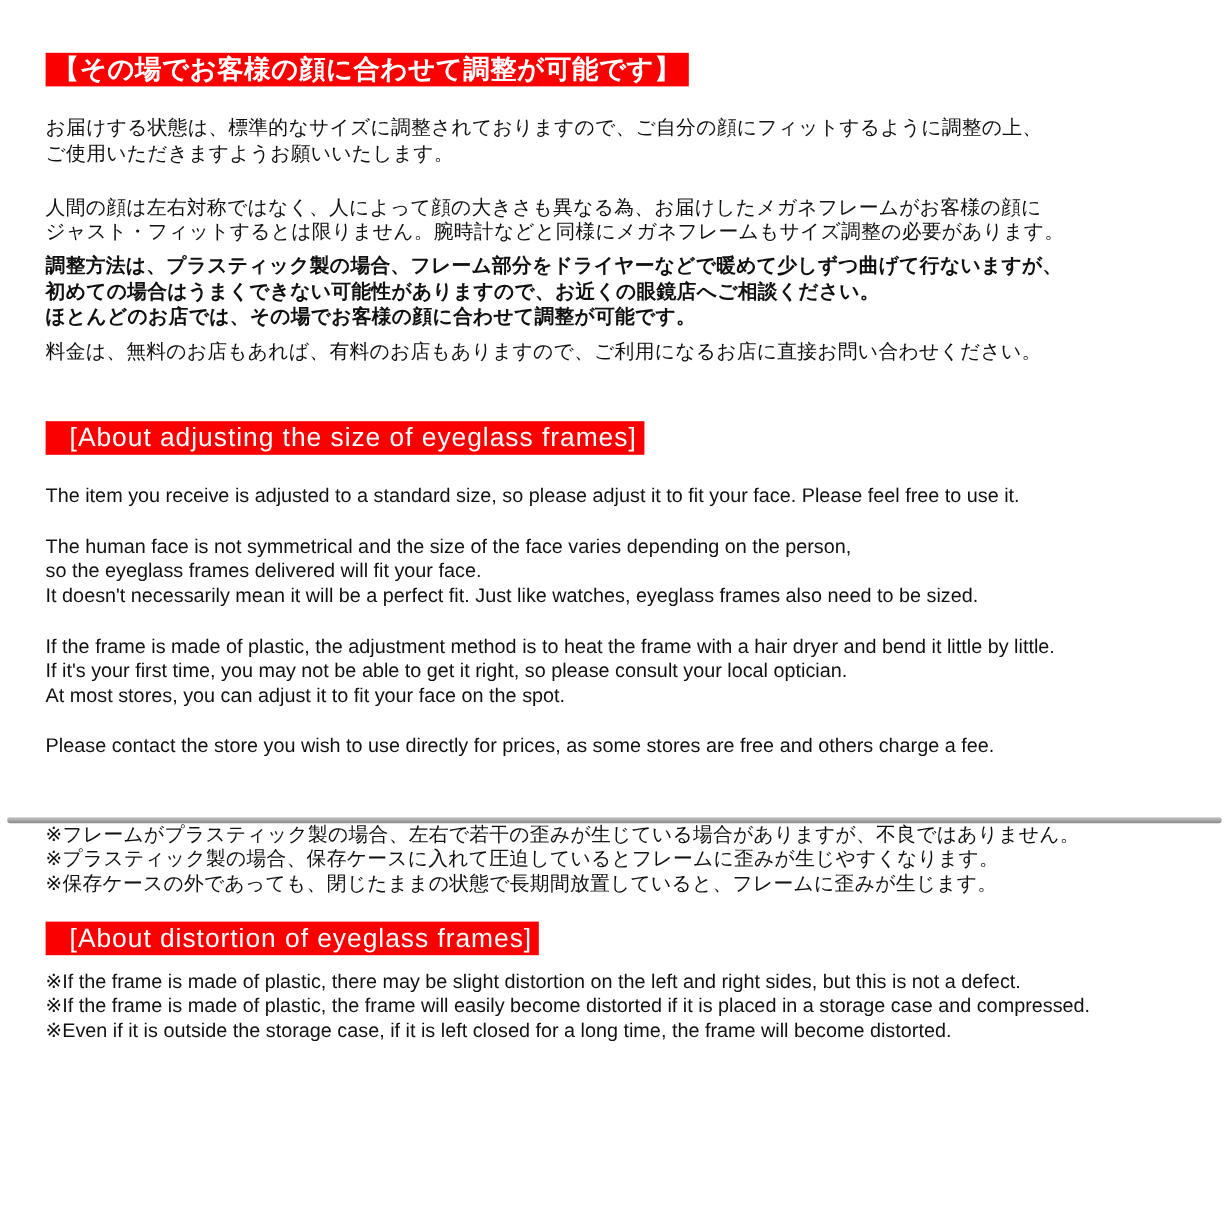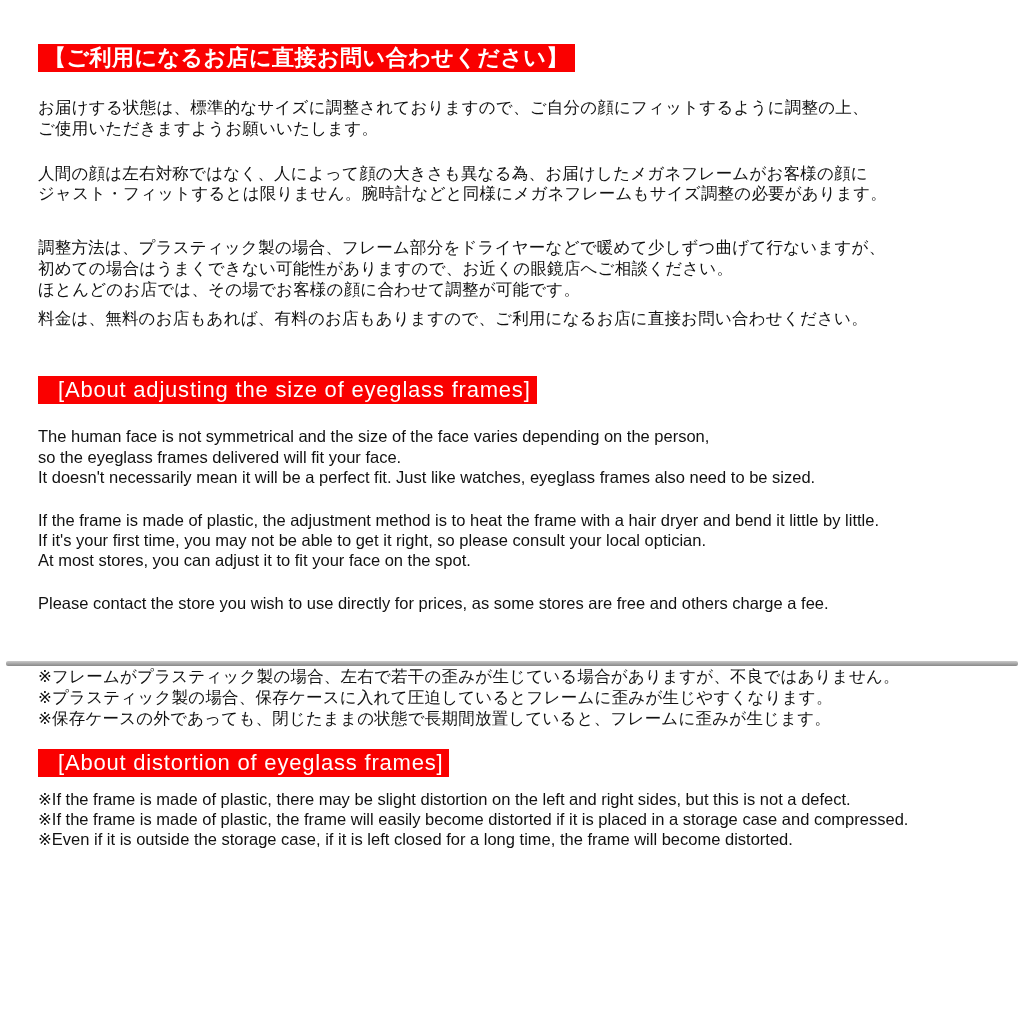--- a/index.html
+++ b/index.html
@@ -49,21 +49,21 @@
     letter-spacing: 0.2px;
   }
   .en-body {
     font-size: 16.5px;
     line-height: 20.4px;
   }
   
   #h-size-jp   { margin-top: 44px; }
   #p-jp-1      { margin-top: 25px; }
   #p-jp-2      { margin-top: 24px; }
-  #p-jp-3      { margin-top: 33px; }
+  #p-jp-3      { margin-top: 8px; font-weight: bold; }
   #p-jp-4      { margin-top: 8px; }
   #h-size-en   { margin-top: 48px; }
   #p-en-1      { margin-top: 24px; }
   #p-en-2      { margin-top: 22px; }
   #p-en-3      { margin-top: 22px; }
   #p-en-4      { margin-top: 22px; }
   .divider {
     border: none;
     height: 5px;
     margin: 48px 6px 0 6px;
@@ -74,38 +74,39 @@
   #notes-jp    { margin-top: 0; }
   #h-dist-en   { margin-top: 20px; }
   #notes-en    { margin-top: 12px; }
 </style>
 </head>
 <body>
 
 <div class="page">
   <div class="content">
 
-    <h2 id="h-size-jp" class="red-heading jp">【ご利用になるお店に直接お問い合わせください】</h2>
+    <h2 id="h-size-jp" class="red-heading jp">【その場でお客様の顔に合わせて調整が可能です】</h2>
 
     <div id="p-jp-1" class="lines jp-body">お届けする状態は、標準的なサイズに調整されておりますので、ご自分の顔にフィットするように調整の上、
 ご使用いただきますようお願いいたします。</div>
 
     <div id="p-jp-2" class="lines jp-body">人間の顔は左右対称ではなく、人によって顔の大きさも異なる為、お届けしたメガネフレームがお客様の顔に
 ジャスト・フィットするとは限りません。腕時計などと同様にメガネフレームもサイズ調整の必要があります。</div>
 
     <div id="p-jp-3" class="lines jp-body">調整方法は、プラスティック製の場合、フレーム部分をドライヤーなどで暖めて少しずつ曲げて行ないますが、
 初めての場合はうまくできない可能性がありますので、お近くの眼鏡店へご相談ください。
 ほとんどのお店では、その場でお客様の顔に合わせて調整が可能です。</div>
 
     <div id="p-jp-4" class="lines jp-body">料金は、無料のお店もあれば、有料のお店もありますので、ご利用になるお店に直接お問い合わせください。</div>
 
     <div>
       <h2 id="h-size-en" class="red-heading en">[About adjusting the size of eyeglass frames]</h2>
     </div>
 
+    <div id="p-en-1" class="lines en-body">The item you receive is adjusted to a standard size, so please adjust it to fit your face. Please feel free to use it.</div>
 
     <div id="p-en-2" class="lines en-body">The human face is not symmetrical and the size of the face varies depending on the person,
 so the eyeglass frames delivered will fit your face.
 It doesn't necessarily mean it will be a perfect fit. Just like watches, eyeglass frames also need to be sized.</div>
 
     <div id="p-en-3" class="lines en-body">If the frame is made of plastic, the adjustment method is to heat the frame with a hair dryer and bend it little by little.
 If it's your first time, you may not be able to get it right, so please consult your local optician.
 At most stores, you can adjust it to fit your face on the spot.</div>
 
     <div id="p-en-4" class="lines en-body">Please contact the store you wish to use directly for prices, as some stores are free and others charge a fee.</div>

